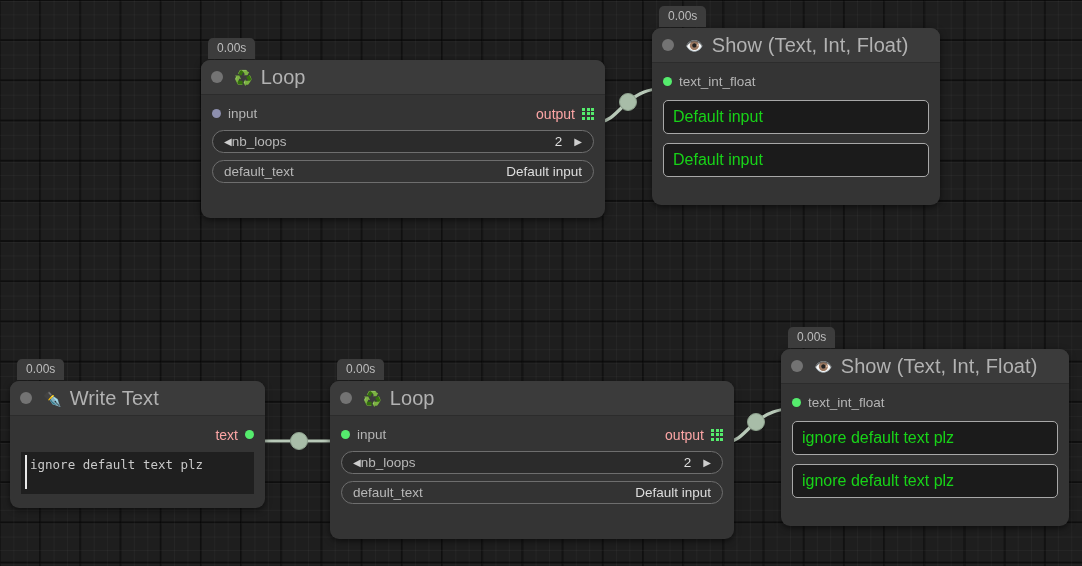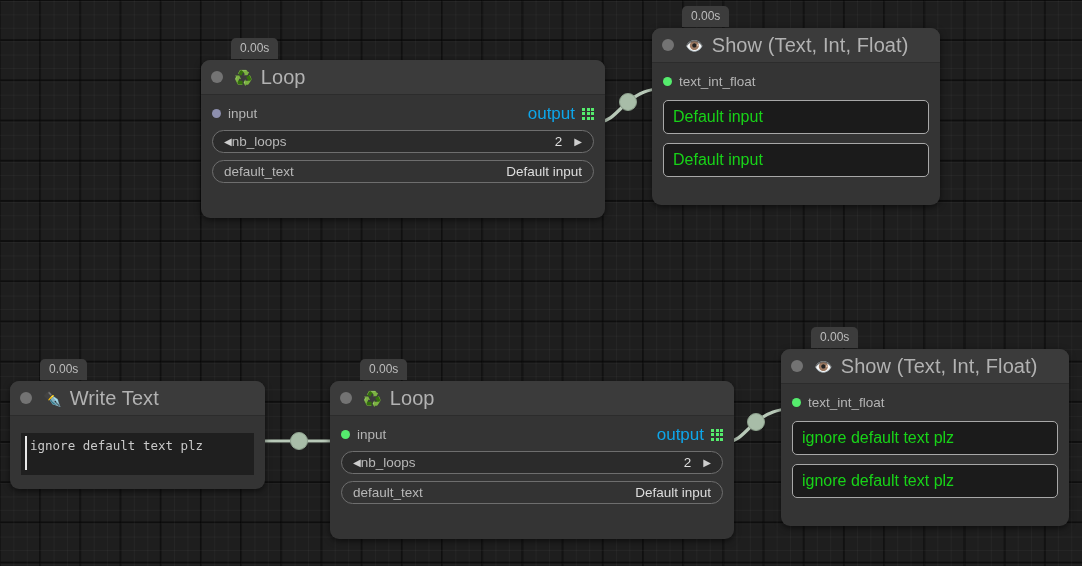--- a/index.html
+++ b/index.html
@@ -82,21 +82,21 @@
     position: absolute;
     top: -22px;
     left: -10px;
     background: #3c3c3c;
     color: #bdbdbd;
     font-size: 12px;
     padding: 3px 9px 4px 9px;
     border-radius: 5px 5px 0 0;
     white-space: nowrap;
   }
-  .timing-badge.shifted { left: 7px; margin-left: 23px; }
+  .timing-badge.shifted { left: 7px; }
 
   
   .port-row {
     display: flex;
     align-items: center;
     height: 19px;
     margin-bottom: 7px;
   }
   .port-dot {
     width: 9px;
@@ -107,22 +107,22 @@
   .port-dot.green { background: #55ec6d; }
   .port-dot.lavender { background: #8d8fae; }
   .port-label {
     color: #b4b4b4;
     font-size: 13.5px;
     margin-left: 7px;
     white-space: nowrap;
   }
   .port-spacer { flex: 1 1 auto; }
   .port-label-right {
-    color: #0ea5e9;
-    font-size: 17px;
+    color: #fca5a5;
+    font-size: 14px;
     margin-right: 7px;
     white-space: nowrap;
   }
   .grid-icon {
     display: grid;
     grid-template-columns: repeat(3, 3px);
     grid-template-rows: repeat(3, 3px);
     gap: 1.5px;
     flex: none;
   }
@@ -288,20 +288,25 @@
   </div>
 
   <div class="node" id="node-write-text-1" style="left:10px; top:381px; width:255px;">
     <div class="timing-badge shifted">0.00s</div>
     <div class="node-header">
       <span class="node-dot"></span>
       <span class="node-emoji">✒️</span>
       <span class="node-title">Write Text</span>
     </div>
     <div class="node-body" style="padding-bottom:14px;">
+      <div class="port-row">
+        <span class="port-spacer"></span>
+        <span class="port-label-right">text</span>
+        <span class="port-dot green"></span>
+      </div>
       <div class="text-editor">
         <span class="text-caret"></span>
         <span class="text-content">ignore default text plz</span>
       </div>
     </div>
   </div>
 
   <div class="node" id="node-loop-2" style="left:330px; top:381px; width:404px;">
     <div class="timing-badge shifted">0.00s</div>
     <div class="node-header">

